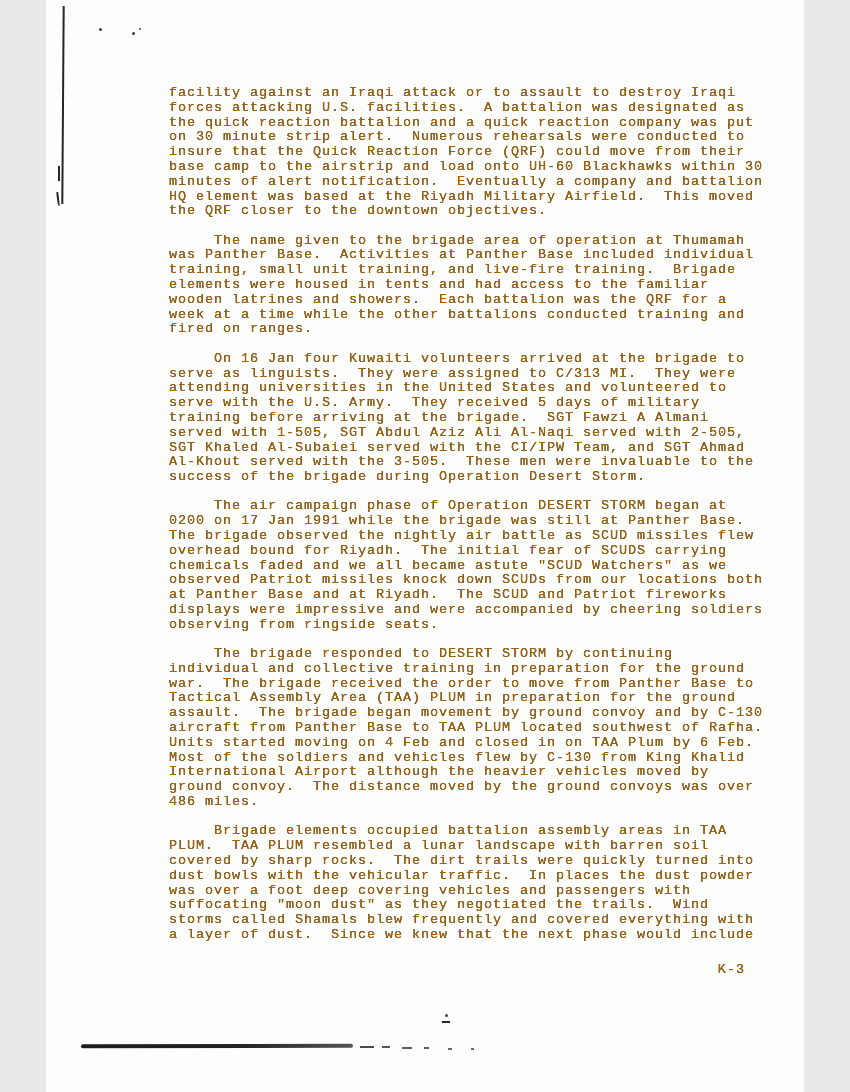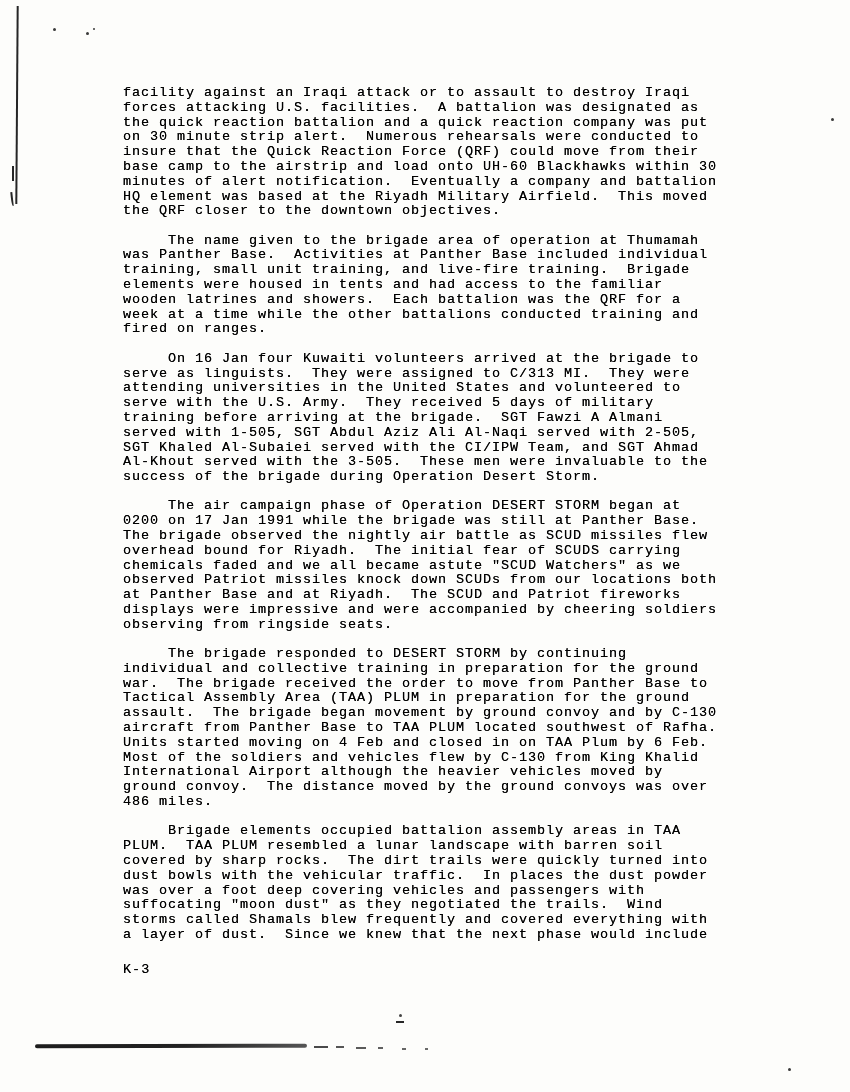--- a/index.html
+++ b/index.html
@@ -2,45 +2,45 @@
 <html><head>
 <meta charset="utf-8">
 <style>
   html, body {
     margin: 0;
     padding: 0;
     background: #e8e8e6;
   }
   .page {
     position: relative;
-    width: 850px;
+    width: 758px;
     height: 1092px;
     margin: 0 auto;
     background: #fdfdfb;
     overflow: hidden;
     font-family: "Liberation Mono", "DejaVu Sans Mono", monospace;
-    color: #000000;
+    color: #a16207;
   }
   .text-block {
     position: absolute;
     left: 123px;
     top: 86px;
     width: 618px;
   }
   .para {
     margin: 0 0 14.5px 0;
     white-space: pre-wrap;
     font-size: 13.5px;
     line-height: 14.8px;
     letter-spacing: 0.9px;
     text-shadow: 0 0 0.5px rgba(20,20,20,0.85);
   }
   .page-number {
     margin-top: 19px;
-    text-align: left;
+    text-align: right;
     padding-right: 42px;
     font-size: 13.5px;
     letter-spacing: 1px;
     text-shadow: 0 0 0.5px rgba(20,20,20,0.85);
   }
   
   .mark { position: absolute; background: #262626; }
   .vline-main   { left: 16px;  top: 6px;    width: 2px;  height: 198px; transform: rotate(0.4deg); }
   .vline-tick1  { left: 12px;  top: 166px;  width: 2px;  height: 15px; }
   .vline-tick2  { left: 11px;  top: 192px;  width: 2px;  height: 14px; border-radius: 0 0 0 60%; transform: rotate(-6deg); }

